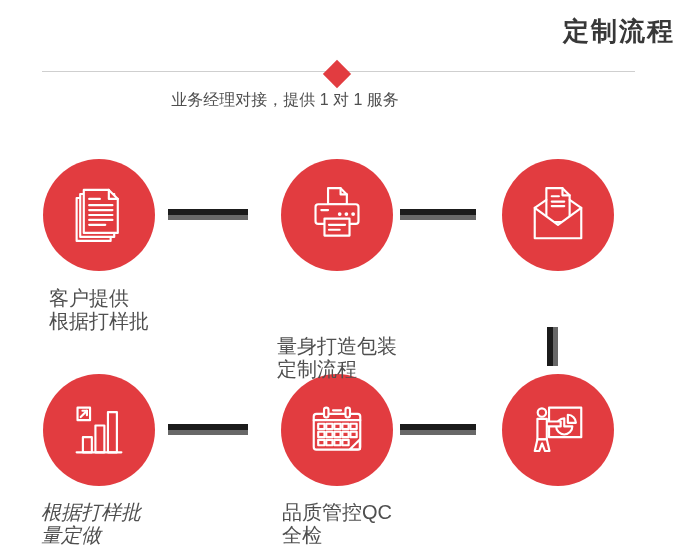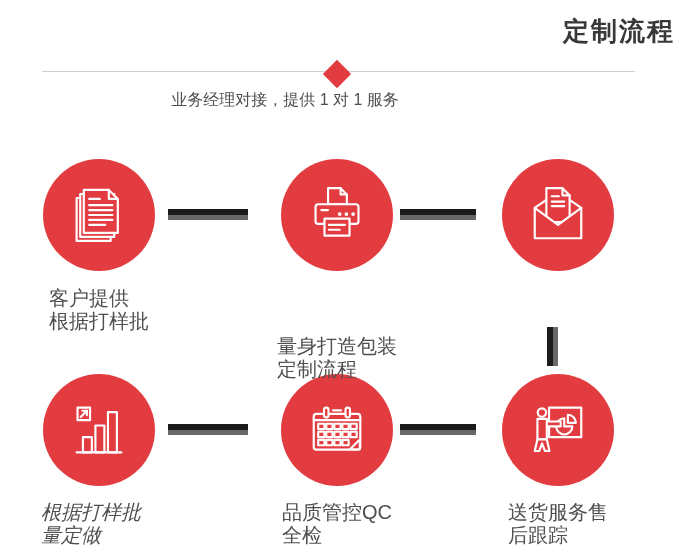--- a/index.html
+++ b/index.html
@@ -169,18 +169,14 @@
     <span>定制流程</span></span>
   </div>
   <div class="lbl l4">
     <span class="lbl-inner"><span>根据打样批</span><br>
     <span>量定做</span></span>
   </div>
   <div class="lbl l5">
     <span class="lbl-inner"><span>品质管控QC</span><br>
     <span>全检</span></span>
   </div>
-  <div class="lbl l6">
-    <span class="lbl-inner"><span>送货服务售</span><br>
-    <span>后跟踪</span></span>
-  </div>
 
 </div>
 
 </body></html>

